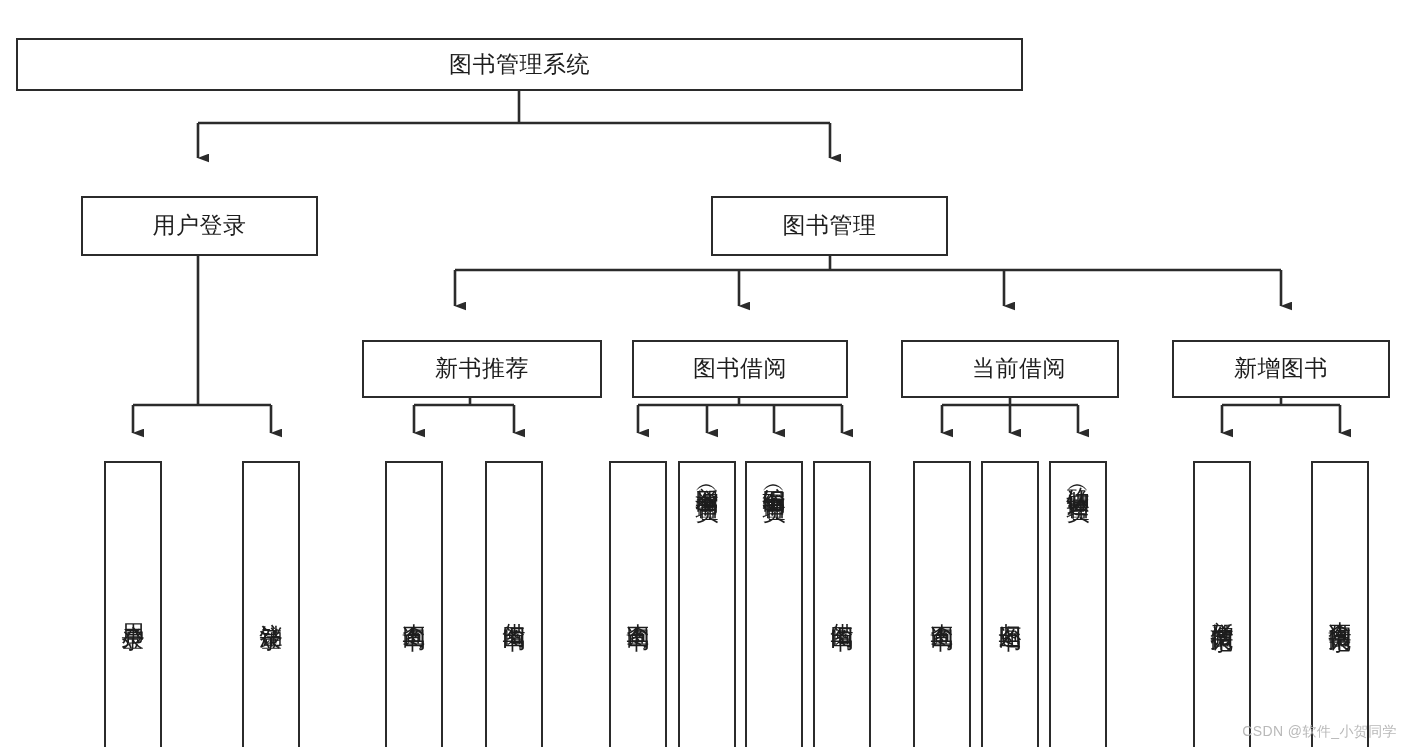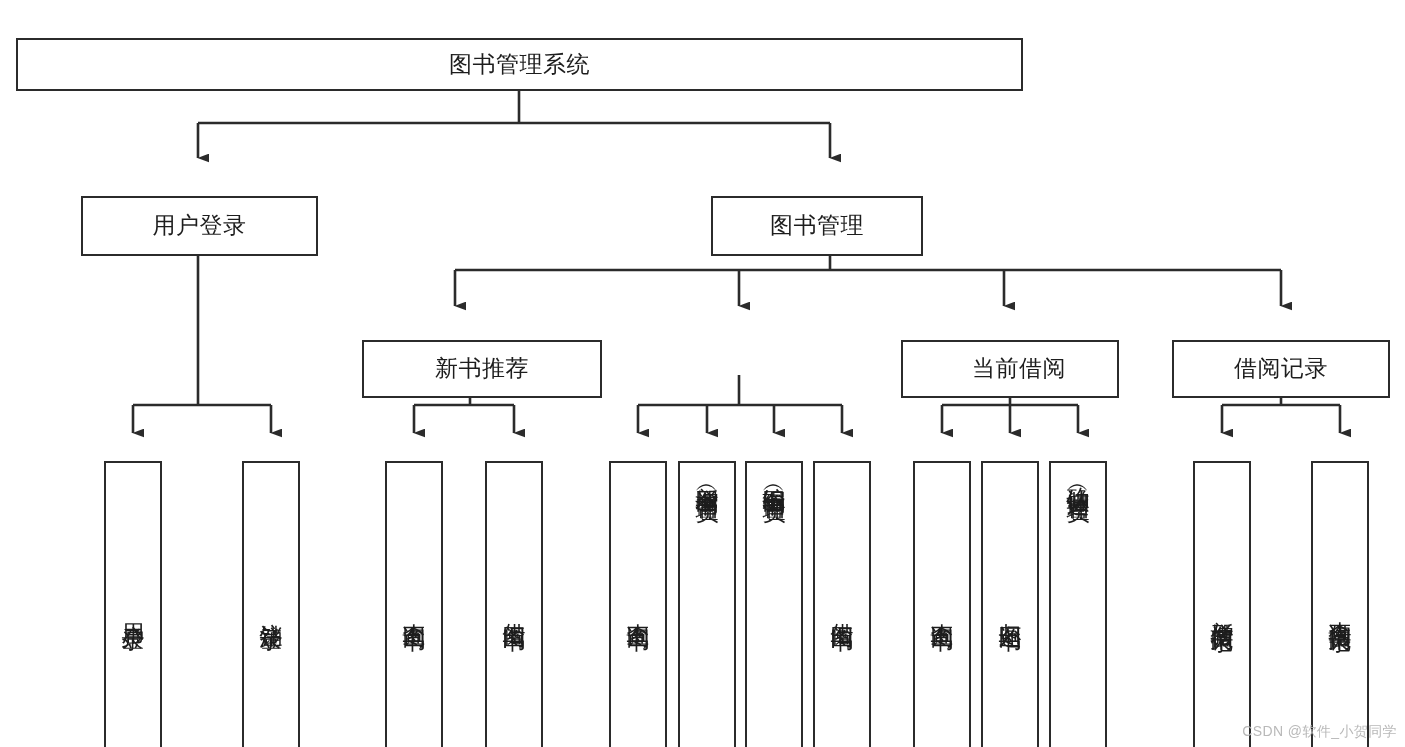--- a/index.html
+++ b/index.html
@@ -129,32 +129,35 @@
     </g>
   </svg>
 
   <div class="node" style="left:16px; top:14px; width:1007px; height:53px;">
     <span class="label">图书管理系统</span>
   </div>
 
   <div class="node" style="left:81px; top:172px; width:237px; height:60px;">
     <span class="label">用户登录</span>
   </div>
-  <div class="node" style="left:711px; top:172px; width:212px; height:60px;">
+  <div class="node" style="left:711px; top:172px; width:237px; height:60px;">
     <span class="label">图书管理</span>
   </div>
 
   <div class="node" style="left:362px; top:316px; width:240px; height:58px;">
     <span class="label">新书推荐</span>
   </div>
+  <div class="node" style="left:632px; top:316px; width:216px; height:58px;">
+    <span class="label">图书借阅</span>
+  </div>
   <div class="node" style="left:901px; top:316px; width:218px; height:58px;padding-left:18px;">
     <span class="label">当前借阅</span>
   </div>
   <div class="node" style="left:1172px; top:316px; width:218px; height:58px;">
-    <span class="label">借阅记录</span>
+    <span class="label">新增图书</span>
   </div>
 
   <div class="node leaf centered" style="left:104px; top:437px; width:58px; height:296px;">
     <span class="label">用户登录</span>
   </div>
   <div class="node leaf centered" style="left:242px; top:437px; width:58px; height:296px;">
     <span class="label">注销登录</span>
   </div>
 
   <div class="node leaf centered" style="left:385px; top:437px; width:58px; height:296px;">

